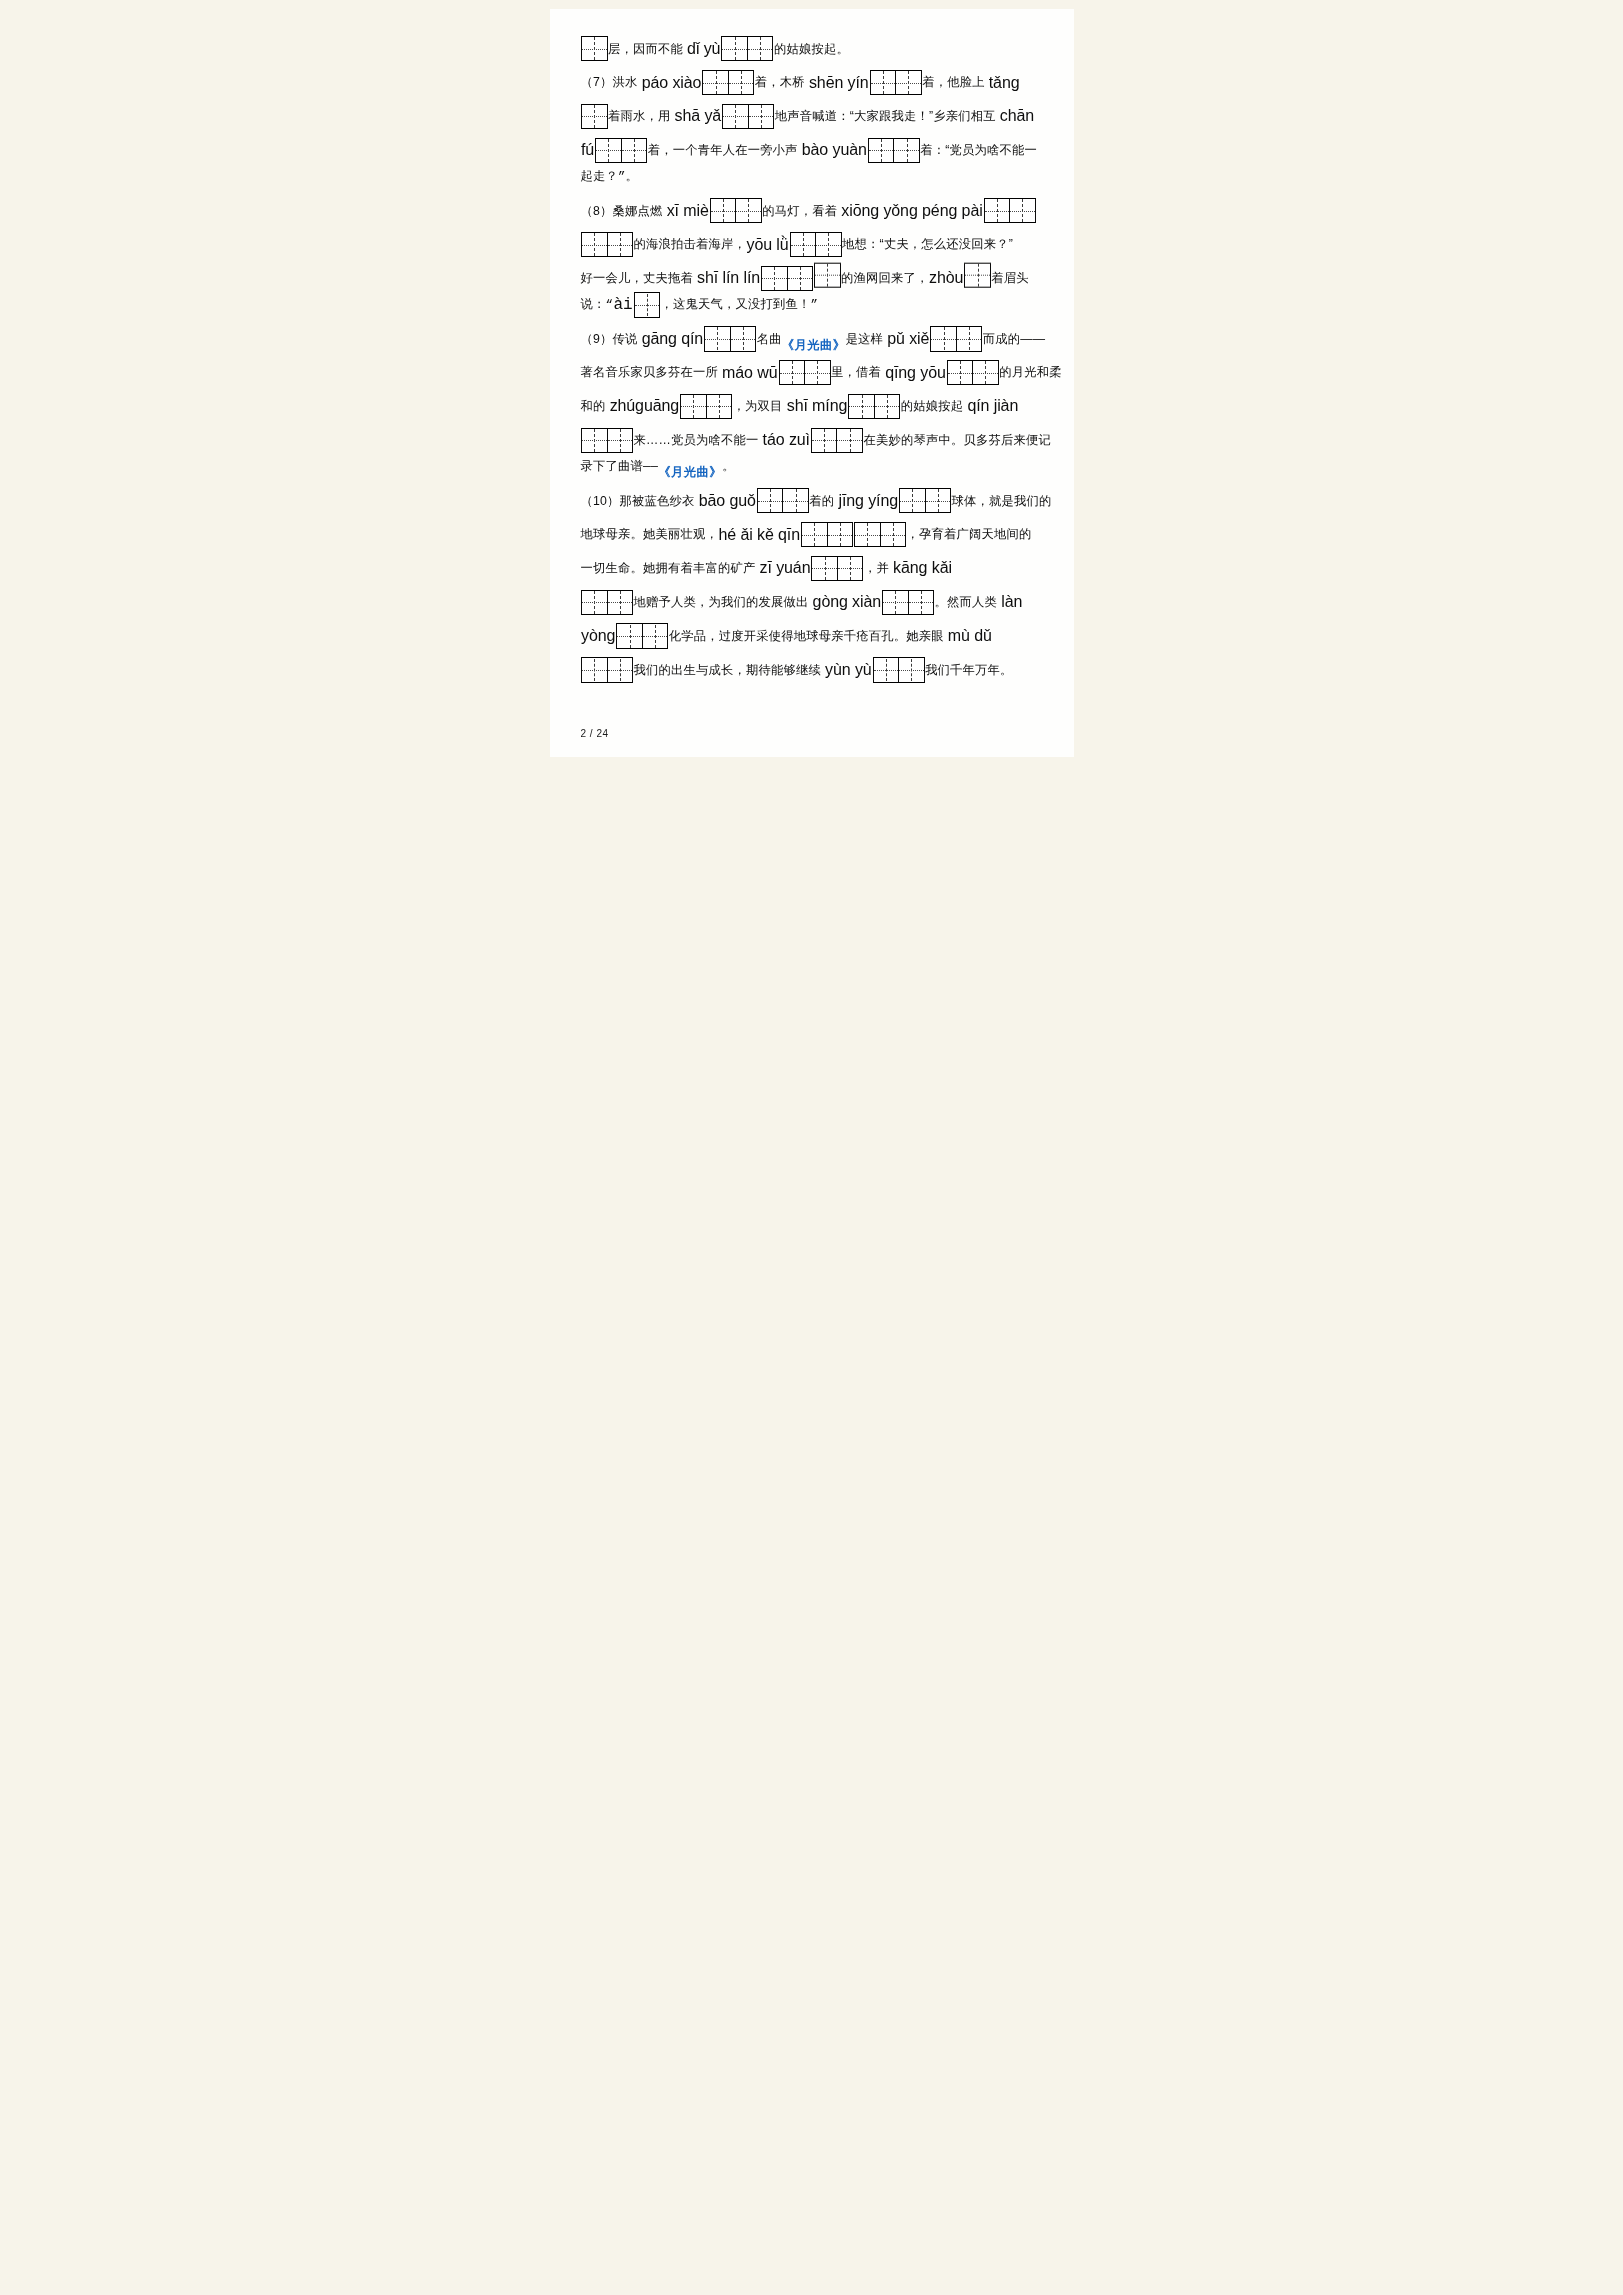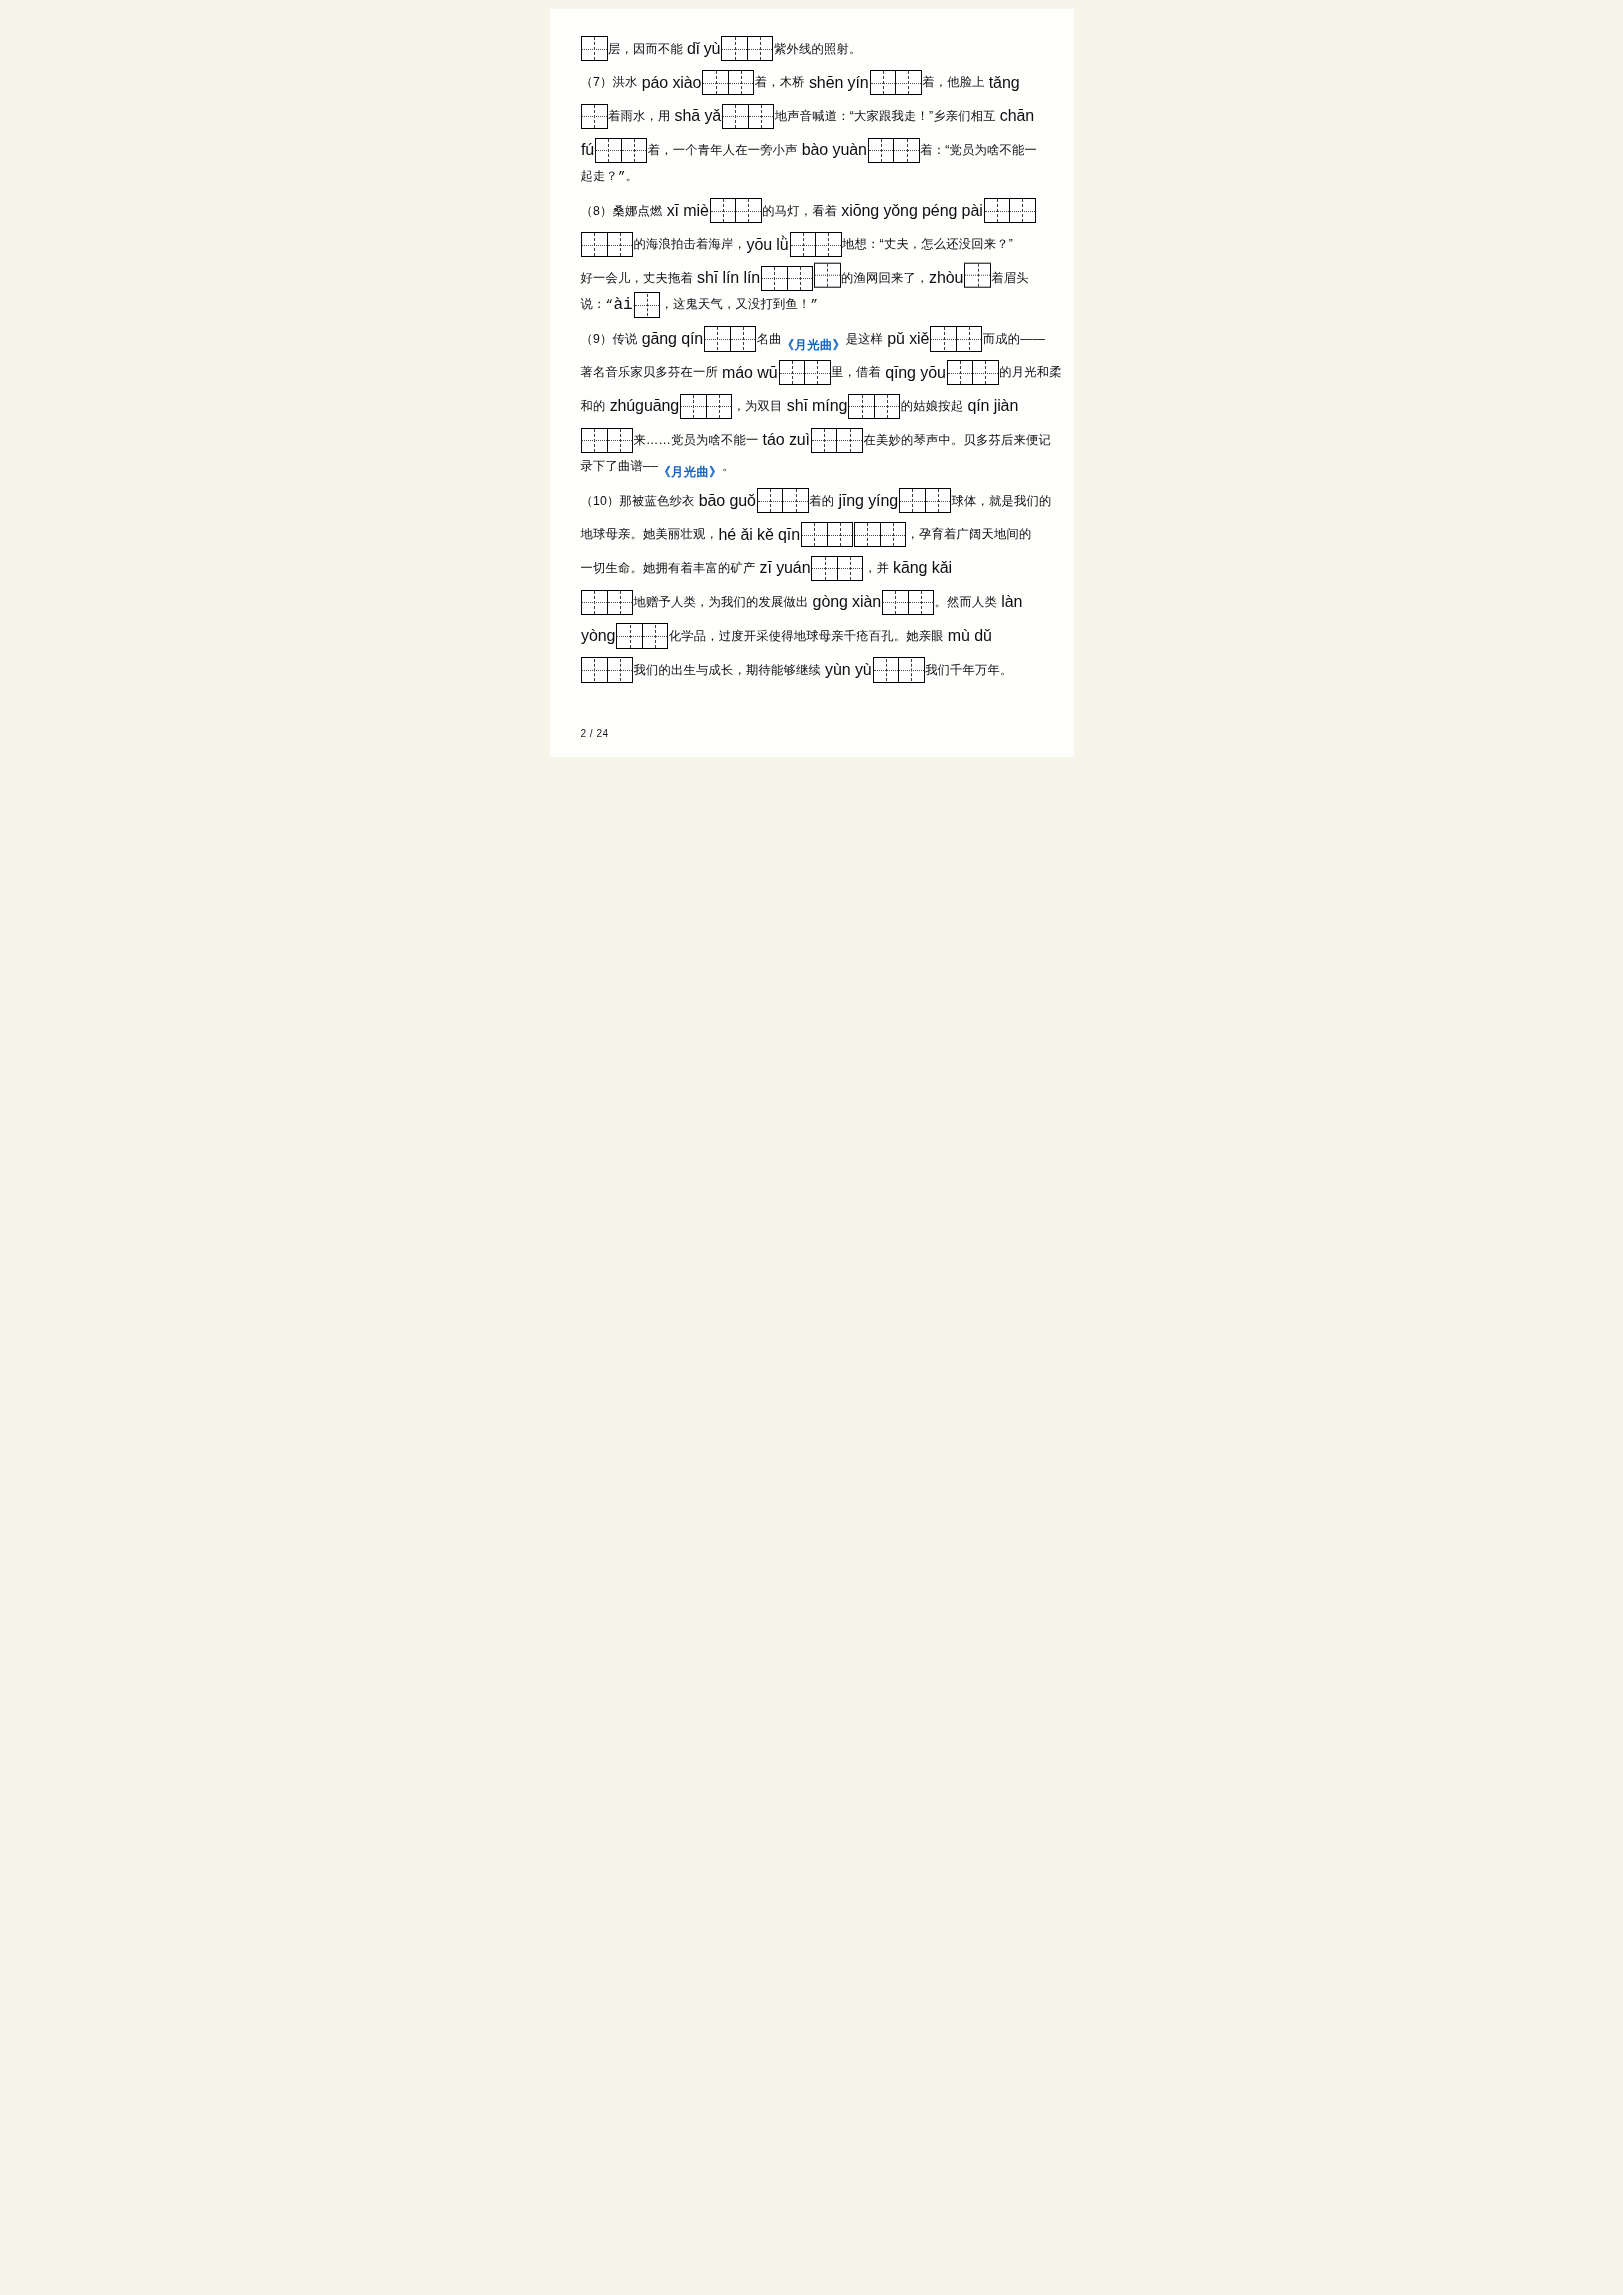--- a/index.html
+++ b/index.html
@@ -90,21 +90,21 @@
     color:#1a1a1a;
     padding:12.3px 0 3.8px 0;
     letter-spacing:0.5px;
   }
 </style>
 </head>
 <body>
 
 <div class="page">
   <div class="doc" id="doc">
-      <div class="row"><span class="bgrp"><span class="cell"></span></span><span class="zh">层，因而不能 </span><span class="py">dǐ yù</span><span class="bgrp"><span class="cell"></span><span class="cell"></span></span><span class="zh">紫外线的照射。</span></div>
+      <div class="row"><span class="bgrp"><span class="cell"></span></span><span class="zh">层，因而不能 </span><span class="py">dǐ yù</span><span class="bgrp"><span class="cell"></span><span class="cell"></span></span><span class="zh">的姑娘按起。</span></div>
       <div class="row gap-item"><span class="zh">（7）洪水 </span><span class="py">páo xiào</span><span class="bgrp"><span class="cell"></span><span class="cell"></span></span><span class="zh">着，木桥 </span><span class="py">shēn yín</span><span class="bgrp"><span class="cell"></span><span class="cell"></span></span><span class="zh">着，他脸上 </span><span class="py">tǎng</span></div>
       <div class="row"><span class="bgrp"><span class="cell"></span></span><span class="zh">着雨水，用 </span><span class="py">shā yǎ</span><span class="bgrp"><span class="cell"></span><span class="cell"></span></span><span class="zh">地声音喊道：“大家跟我走！”乡亲们相互 </span><span class="py">chān</span></div>
       <div class="row"><span class="py">fú</span><span class="bgrp"><span class="cell"></span><span class="cell"></span></span><span class="zh">着，一个青年人在一旁小声 </span><span class="py">bào yuàn</span><span class="bgrp"><span class="cell"></span><span class="cell"></span></span><span class="zh">着：“党员为啥不能一</span></div>
       <div class="row gap-tight"><span class="zh">起走？”。</span></div>
       <div class="row gap-item"><span class="zh">（8）桑娜点燃 </span><span class="py">xī miè</span><span class="bgrp"><span class="cell"></span><span class="cell"></span></span><span class="zh">的马灯，看着 </span><span class="py">xiōng yǒng péng pài</span><span class="bgrp"><span class="cell"></span><span class="cell"></span></span></div>
       <div class="row"><span class="bgrp"><span class="cell"></span><span class="cell"></span></span><span class="zh">的海浪拍击着海岸，</span><span class="py">yōu lǜ</span><span class="bgrp"><span class="cell"></span><span class="cell"></span></span><span class="zh">地想：“丈夫，怎么还没回来？”</span></div>
       <div class="row"><span class="zh">好一会儿，丈夫拖着 </span><span class="py">shī lín lín</span><span class="bgrp"><span class="cell"></span><span class="cell"></span></span><span class="bgrp raised"><span class="cell"></span></span><span class="zh">的渔网回来了，</span><span class="py">zhòu</span><span class="bgrp raised"><span class="cell"></span></span><span class="zh">着眉头</span></div>
       <div class="row gap-tight"><span class="zh">说：“</span><span class="py">ài</span><span class="bgrp"><span class="cell"></span></span><span class="zh">，这鬼天气，又没打到鱼！”</span></div>
       <div class="row gap-item"><span class="zh">（9）传说 </span><span class="py">gāng qín</span><span class="bgrp"><span class="cell"></span><span class="cell"></span></span><span class="zh">名曲</span><span class="zh blue" style="color: rgb(21, 101, 192);">《月光曲》</span><span class="zh">是这样 </span><span class="py">pǔ xiě</span><span class="bgrp"><span class="cell"></span><span class="cell"></span></span><span class="zh">而成的——</span></div>
       <div class="row"><span class="zh">著名音乐家贝多芬在一所 </span><span class="py">máo wū</span><span class="bgrp"><span class="cell"></span><span class="cell"></span></span><span class="zh">里，借着 </span><span class="py">qīng yōu</span><span class="bgrp"><span class="cell"></span><span class="cell"></span></span><span class="zh">的月光和柔</span></div>

